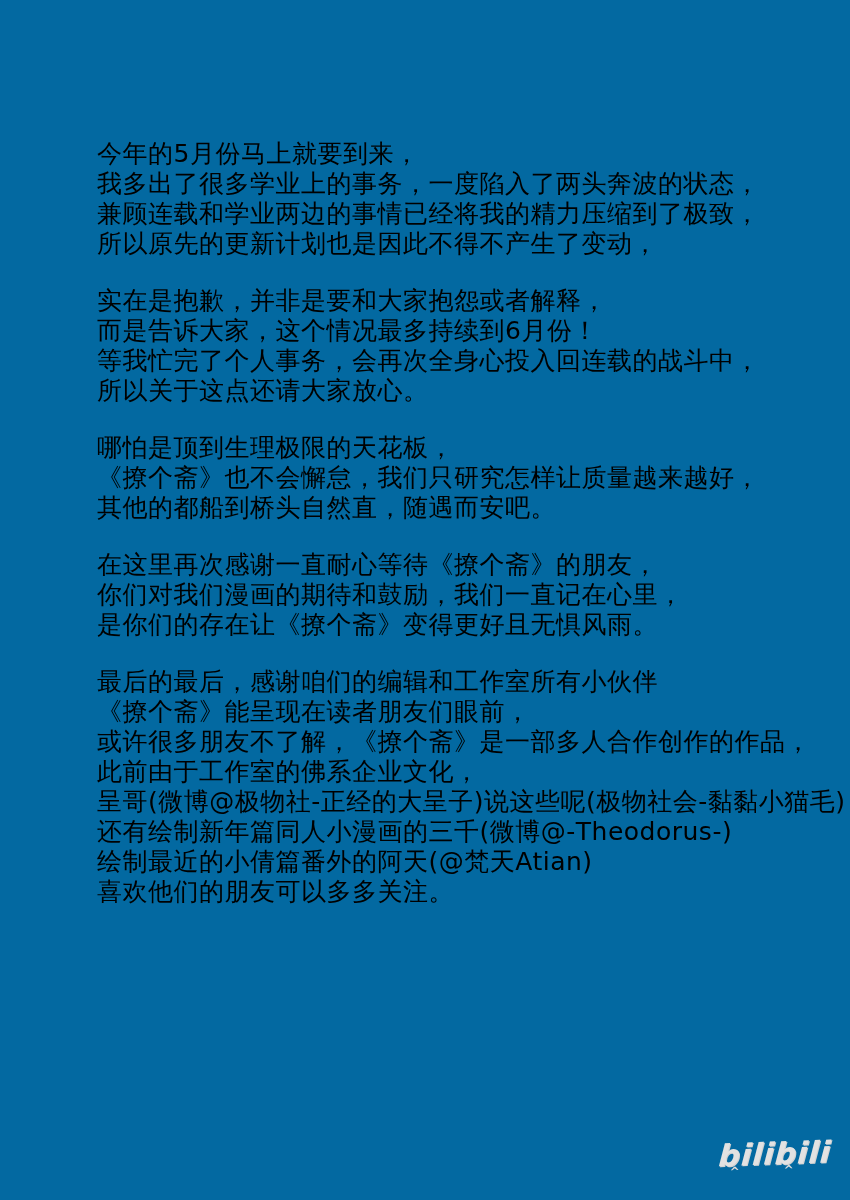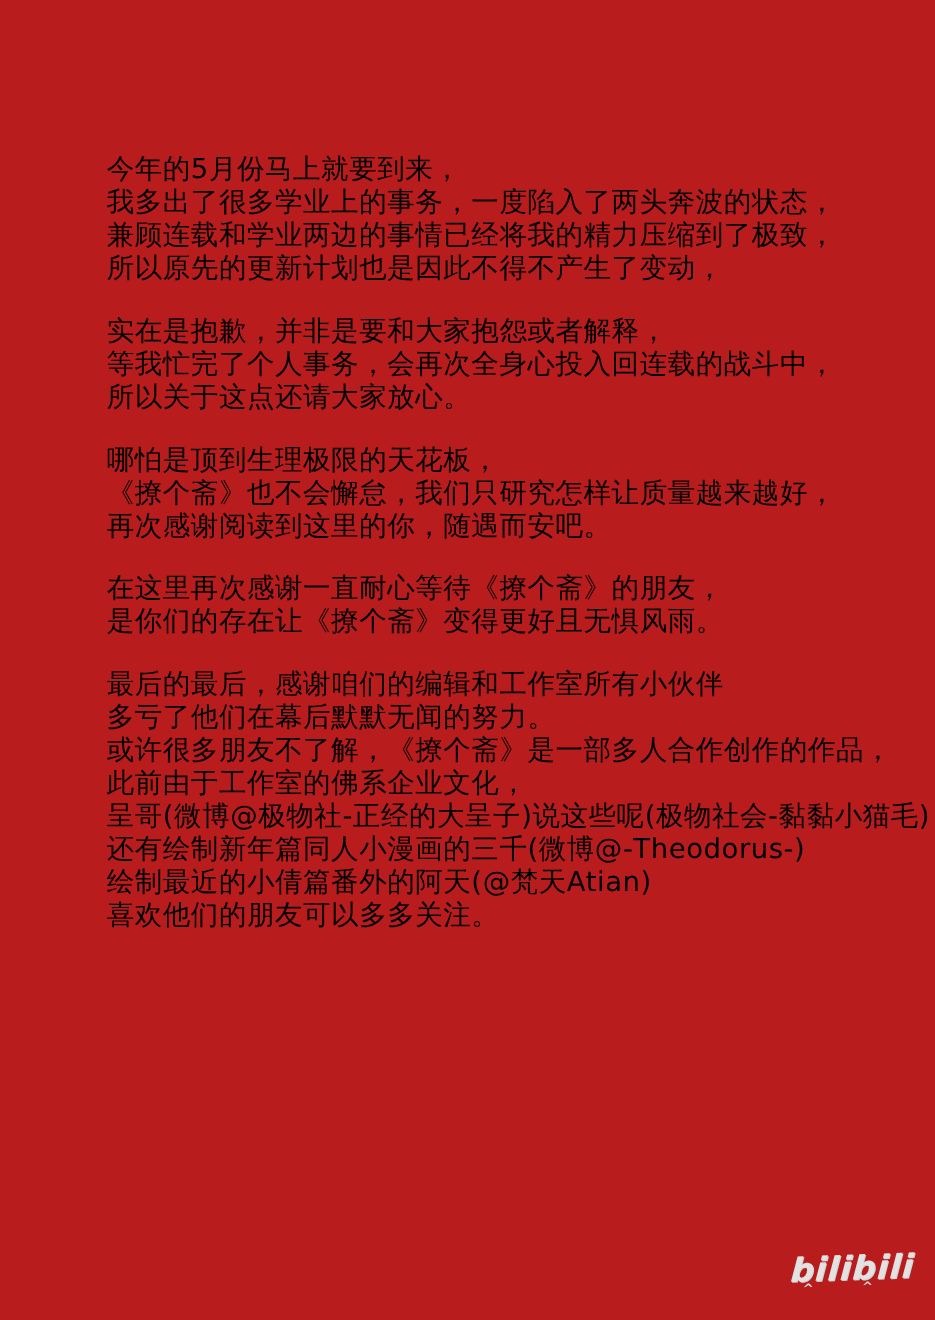--- a/index.html
+++ b/index.html
@@ -11,21 +11,21 @@
   body {
     width: 850px;
     height: 1200px;
     overflow: hidden;
     font-family: "DejaVu Sans", "Liberation Sans", sans-serif;
   }
   .page {
     position: relative;
     width: 850px;
     height: 1200px;
-    background: #b91c1c;
+    background: #0369a1;
   }
   .letter-content {
     position: absolute;
     left: 97px;
     top: 112px;
     width: 730px;
     color: #000000;
     font-size: 25px;
     line-height: 30px;
     letter-spacing: 0.5px;
@@ -78,41 +78,43 @@
       </p>
       <div class="text-line">今年的5月份马上就要到来，</div>
       <div class="text-line">我多出了很多学业上的事务，一度陷入了两头奔波的状态，</div>
       <div class="text-line">兼顾连载和学业两边的事情已经将我的精力压缩到了极致，</div>
       <div class="text-line">所以原先的更新计划也是因此不得不产生了变动，</div>
     <p></p>
 
     <p>
       </p>
       <div class="text-line">实在是抱歉，并非是要和大家抱怨或者解释，</div>
+      <div class="text-line">而是告诉大家，这个情况最多持续到6月份！</div>
       <div class="text-line">等我忙完了个人事务，会再次全身心投入回连载的战斗中，</div>
       <div class="text-line">所以关于这点还请大家放心。</div>
     <p></p>
 
     <p>
       </p>
       <div class="text-line">哪怕是顶到生理极限的天花板，</div>
       <div class="text-line">《撩个斋》也不会懈怠，我们只研究怎样让质量越来越好，</div>
-      <div class="text-line">再次感谢阅读到这里的你，随遇而安吧。</div>
+      <div class="text-line">其他的都船到桥头自然直，随遇而安吧。</div>
     <p></p>
 
     <p>
       </p>
       <div class="text-line">在这里再次感谢一直耐心等待《撩个斋》的朋友，</div>
+      <div class="text-line">你们对我们漫画的期待和鼓励，我们一直记在心里，</div>
       <div class="text-line">是你们的存在让《撩个斋》变得更好且无惧风雨。</div>
     <p></p>
 
     <p>
       </p>
       <div class="text-line">最后的最后，感谢咱们的编辑和工作室所有小伙伴</div>
-      <div class="text-line">多亏了他们在幕后默默无闻的努力。</div>
+      <div class="text-line">《撩个斋》能呈现在读者朋友们眼前，</div>
       <div class="text-line">或许很多朋友不了解，《撩个斋》是一部多人合作创作的作品，</div>
       <div class="text-line">此前由于工作室的佛系企业文化，</div>
       <div class="text-line">呈哥(微博@极物社-正经的大呈子)说这些呢(极物社会-黏黏小猫毛)</div>
       <div class="text-line">还有绘制新年篇同人小漫画的三千(微博@-Theodorus-)</div>
       <div class="text-line">绘制最近的小倩篇番外的阿天(@梵天Atian)</div>
       <div class="text-line">喜欢他们的朋友可以多多关注。</div>
     <p></p>
 
     <p>
       </p>

